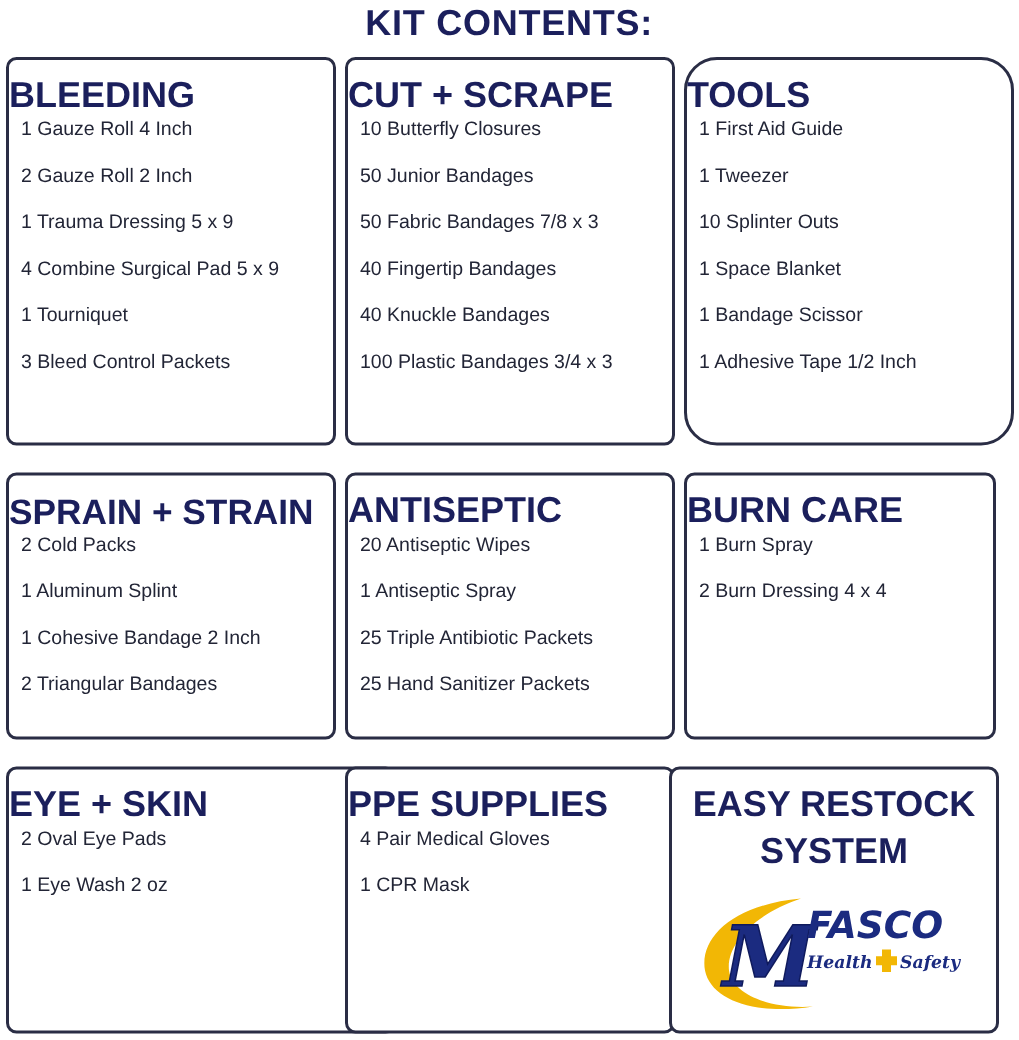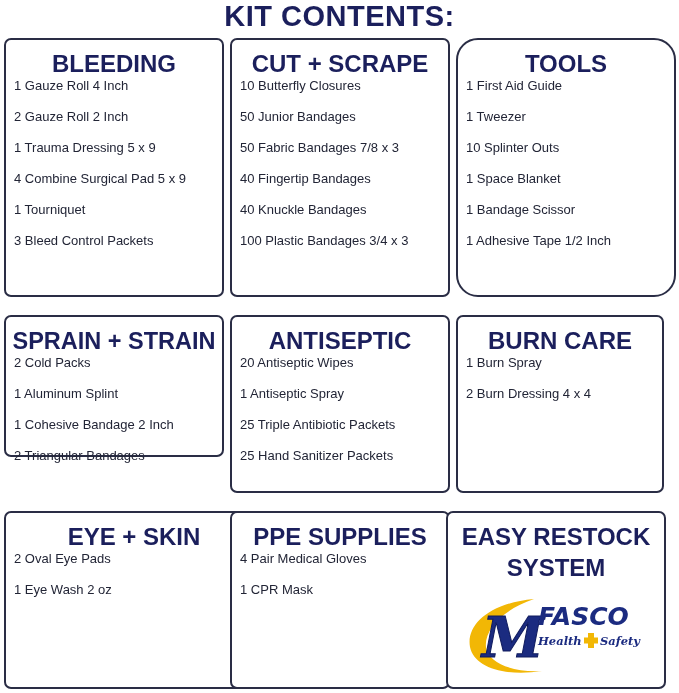--- a/index.html
+++ b/index.html
@@ -3,29 +3,29 @@
   <meta charset="utf-8">
   <style>
     html, body { margin:0; padding:0; }
     body {
       width:679px; height:693px; background:#ffffff; position:relative; overflow:hidden;
       font-family: "Liberation Sans", "DejaVu Sans", sans-serif;
       color:#1c1f3a;
     }
     .page-title {
       position:absolute; left:0; top:0; width:679px; height:32px;
-      text-align:center; font-weight:bold; font-size:29px; line-height:32px;
+      text-align:center; font-weight:bold; font-size:24px; line-height:32px;
       color:#1b1f5c; letter-spacing:0.5px;
     }
     .card {
       position:absolute; box-sizing:border-box;
       border:2px solid #2a2d45; border-radius:7px; background:#ffffff;
     }
     .card-title {
-      text-align:center; font-weight:bold; color:#1b1f5c;
+      font-weight:bold; color:#1b1f5c;
       font-size:24px; line-height:28px; margin-top:10px; white-space:nowrap;
     }
     .card-title.small { font-size:23.5px; }
     .items { list-style:none; margin:0; padding:0 0 0 8px; }
     .items li {
       font-size:13px; line-height:31px; height:31px; color:#222536; white-space:nowrap;
     }
     .items li:first-child { margin-top:-8px; }
     .restock-title {
       text-align:center; font-weight:bold; color:#1b1f5c;
@@ -67,21 +67,21 @@
   <ul class="items">
     <li>1 First Aid Guide</li>
     <li>1 Tweezer</li>
     <li>10 Splinter Outs</li>
     <li>1 Space Blanket</li>
     <li>1 Bandage Scissor</li>
     <li>1 Adhesive Tape 1/2 Inch</li>
   </ul>
 </div>
 
-<div class="card" style="left:4px; top:315px; width:220px; height:142px;">
+<div class="card" style="left:4px; top:315px; width:220px; height:178px;">
   <div class="card-title small">SPRAIN + STRAIN</div>
   <ul class="items">
     <li>2 Cold Packs</li>
     <li>1 Aluminum Splint</li>
     <li>1 Cohesive Bandage 2 Inch</li>
     <li>2 Triangular Bandages</li>
   </ul>
 </div>
 
 <div class="card" style="left:230px; top:315px; width:220px; height:178px;">

